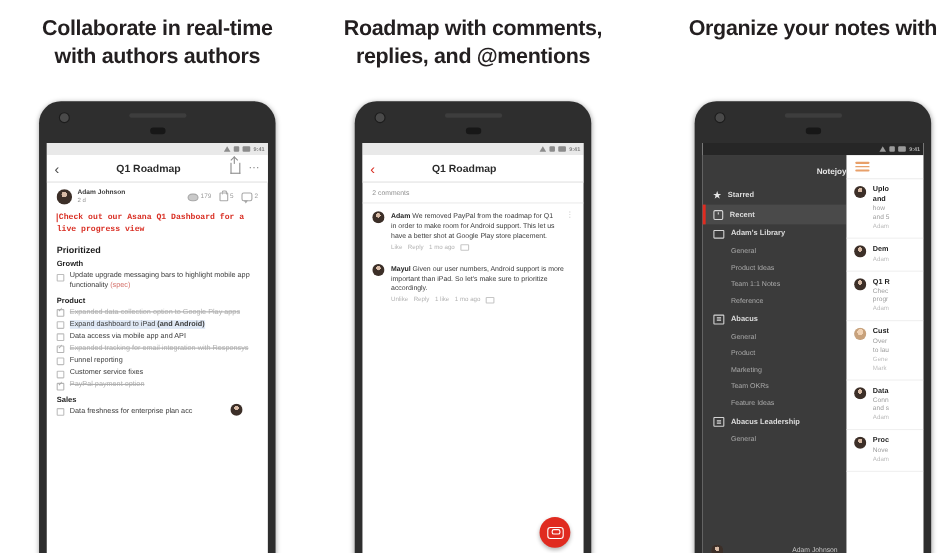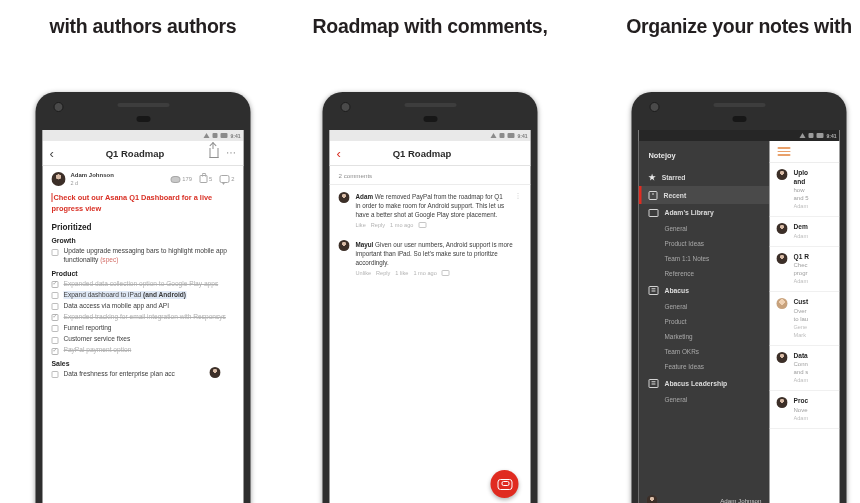--- a/index.html
+++ b/index.html
@@ -88,21 +88,21 @@
   .eye{width:8px;height:5px;border:1px solid #a8a8a8;border-radius:50% 50% 50% 50%/60% 60% 60% 60%;
        position:relative;background:#c9c9c9;}
   .thumb{width:6px;height:6px;border:1px solid #a8a8a8;border-radius:1px;position:relative;}
   .thumb:before{content:"";position:absolute;top:-3px;left:1.5px;width:3px;height:3px;
                 border:1px solid #a8a8a8;border-bottom:none;border-radius:2px 2px 0 0;}
   .bubble{width:8px;height:6px;border:1px solid #a8a8a8;border-radius:2px;position:relative;}
   .bubble:after{content:"";position:absolute;bottom:-3px;left:1px;width:0;height:0;
                 border-left:2px solid transparent;border-right:2px solid transparent;
                 border-top:3px solid #a8a8a8;}
 
-  .redtext{color:#d93025;font-weight:bold;font-size:7.4px;line-height:10.5px;margin:2px 0 9px 0;}
+  .redtext{color:#d93025;font-weight:bold;font-size:7.4px;line-height:10.5px;margin:2px 0 9px 0;font-family:Liberation Mono, monospace;}
   .redtext .caret{border-left:1px solid #d93025;padding-left:1px;}
 
   .h-big{font-size:8.2px;font-weight:bold;color:#1e1e1e;margin:0 0 4px 0;}
   .h-sm{font-size:6.9px;font-weight:bold;color:#1e1e1e;margin:5px 0 3px 0;}
   .todo{display:flex;gap:5px;margin-bottom:2.5px;line-height:8.6px;}
   .box{flex:0 0 auto;width:5px;height:5px;border:1px solid #bdbdbd;margin-top:1.5px;border-radius:1px;}
   .box.checked{border-color:#b5b5b5;position:relative;}
   .box.checked:after{content:"✓";position:absolute;top:-3px;left:0px;font-size:6px;color:#9e9e9e;}
   .todo .t{font-size:6.6px;color:#3c3c3c;}
   .todo.done .t{color:#b0b0b0;text-decoration:line-through;}
@@ -123,21 +123,21 @@
   .fab{position:absolute;right:12px;bottom:14px;width:28px;height:28px;border-radius:50%;
        background:#e02b20;box-shadow:0 2px 4px rgba(0,0,0,.3);
        display:flex;align-items:center;justify-content:center;}
   .fab .fi{width:13px;height:9px;border:1.4px solid #fff;border-radius:3px;position:relative;}
   .fab .fi:after{content:"";position:absolute;left:3px;top:1.6px;width:6px;height:3px;
                  border:1.2px solid #fff;border-radius:2px;}
 
   
   .p3wrap{position:relative;height:371px;display:flex;background:#3a3a3a;}
   .sidebar{width:131px;background:#3b3b3b;position:relative;overflow:hidden;}
-  .sb-brand{font-size:7.4px;font-weight:bold;color:#e6e6e6;padding:10px 0 9px 10px;}
+  .sb-brand{font-size:7.4px;font-weight:bold;color:#e6e6e6;padding:10px 0 9px 10px;text-align:right;}
   .sb-item{display:flex;align-items:center;gap:6px;padding:4.5px 0 4.5px 10px;position:relative;
            font-size:6.8px;color:#dcdcdc;font-weight:bold;}
   .sb-item.active{background:#4a4a4a;}
   .sb-item.active:before{content:"";position:absolute;left:0;top:0;width:3px;height:100%;background:#e02b20;}
   .sb-sub{font-size:6.4px;color:#a9a9a9;padding:4px 0 4px 26px;}
   .ic-star{color:#e8e8e8;font-size:8px;line-height:1;}
   .ic-clock{width:7px;height:7px;border:1px solid #d8d8d8;border-radius:1.5px;position:relative;}
   .ic-clock:after{content:"";position:absolute;left:2.5px;top:1px;width:1px;height:2.5px;background:#d8d8d8;}
   .ic-folder{width:8px;height:6px;border:1px solid #d3d3d3;border-radius:1px;}
   .ic-team{width:8px;height:7px;border:1px solid #d3d3d3;border-radius:1px;position:relative;
@@ -157,20 +157,21 @@
   .ni-snip{font-size:6px;color:#9d9d9d;line-height:8px;white-space:nowrap;overflow:hidden;}
   .ni-meta{font-size:5.6px;color:#bdbdbd;line-height:8px;white-space:nowrap;overflow:hidden;}
 </style>
 </head>
 <body>
 
 <div class="stage">
 
   <div class="panel panel1">
     <div class="headline">
+      <div>Collaborate in real-time</div>
       <div>with authors authors</div>
     </div>
 
     <div class="phone">
       <div class="phone-bezel-top">
         <div class="cam"></div>
         <div class="speaker"></div>
         <div class="sensor"></div>
       </div>
 
@@ -264,20 +265,21 @@
             <span class="avatar sm cursor-av"></span>
           </div>
         </div>
       </div>
     </div>
   </div>
 
   <div class="panel panel2">
     <div class="headline">
       <div>Roadmap with comments,</div>
+      <div>replies, and @mentions</div>
     </div>
 
     <div class="phone">
       <div class="phone-bezel-top">
         <div class="cam"></div>
         <div class="speaker"></div>
         <div class="sensor"></div>
       </div>
 
       <div class="screen">

